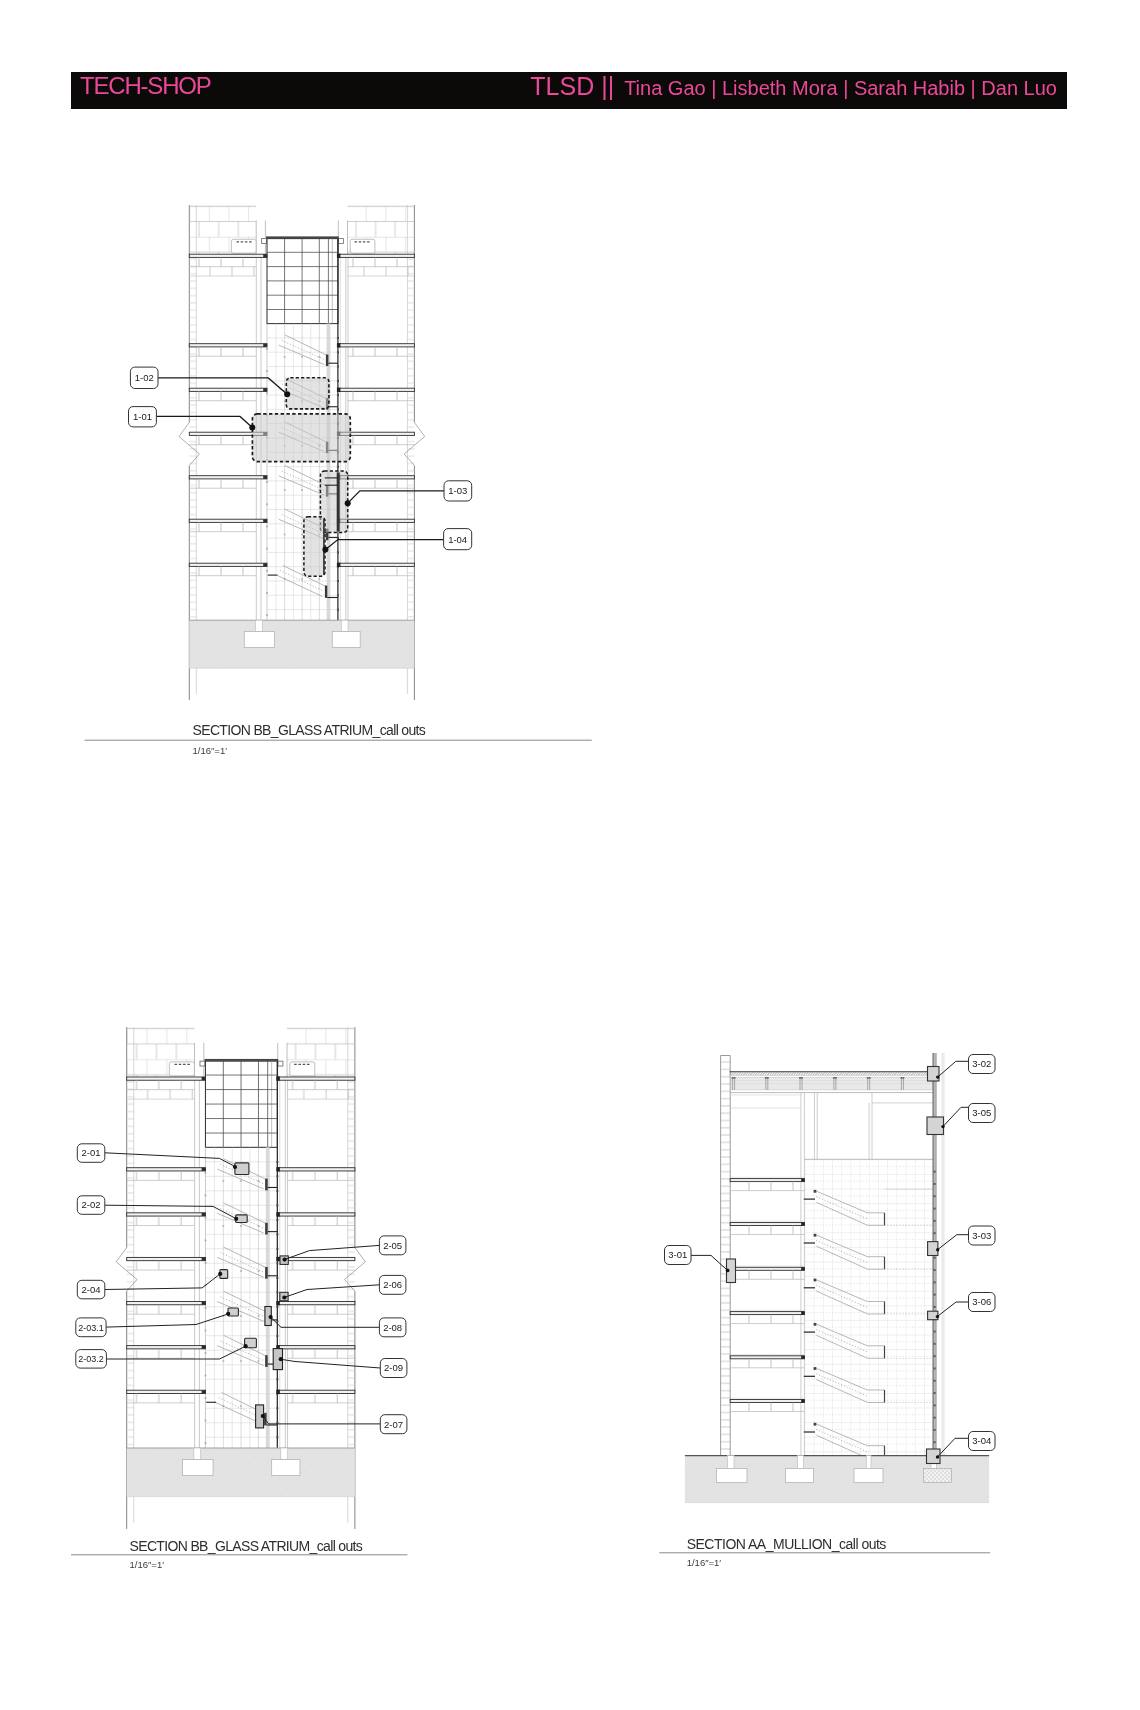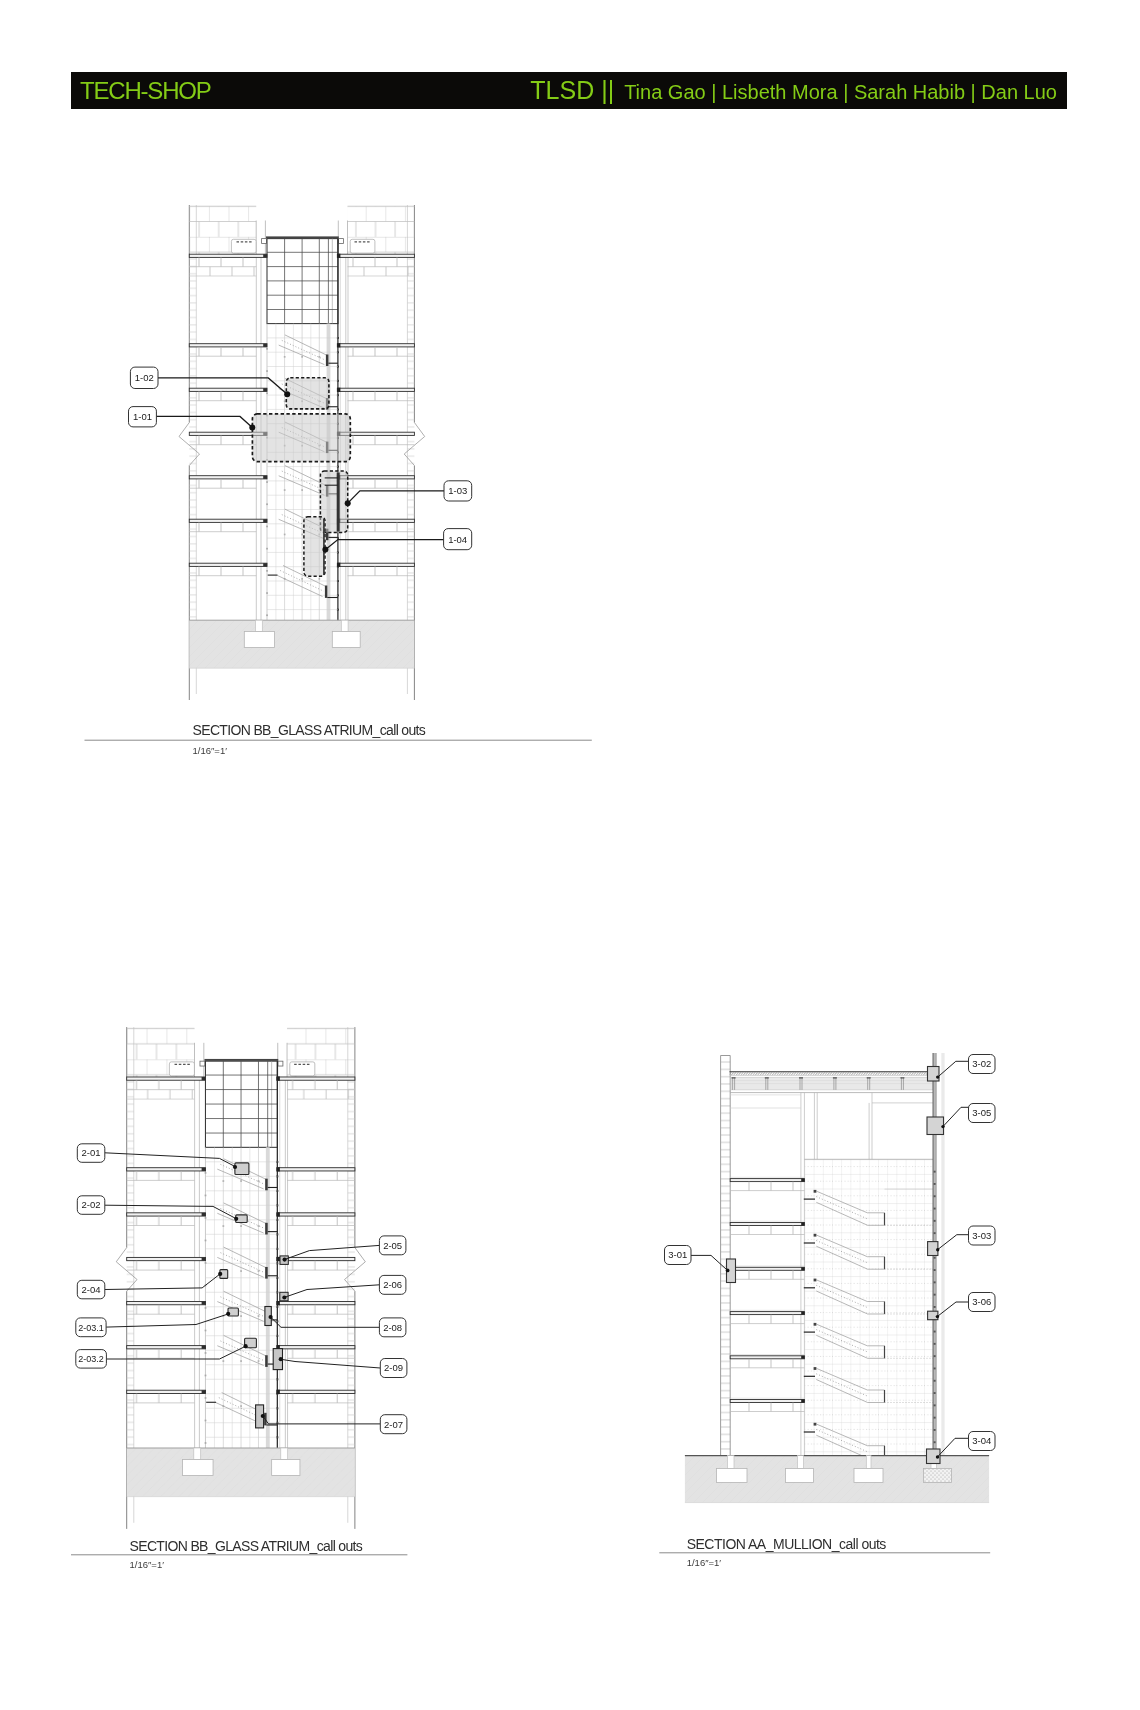--- a/index.html
+++ b/index.html
@@ -1,15 +1,15 @@
 <!DOCTYPE html>
 <html><head><meta charset="utf-8"><style>
 html,body{margin:0;padding:0;background:#fff;width:1140px;height:1710px;font-family:"Liberation Sans",sans-serif;}
 #sheet{position:relative;width:1140px;height:1710px;overflow:hidden;}
-#hdr{position:absolute;left:71px;top:72px;width:996px;height:37px;background:#0b0a08;color:#84cc16;display:flex;align-items:center;}
+#hdr{position:absolute;left:71px;top:72px;width:996px;height:37px;background:#0b0a08;color:#ec4899;display:flex;align-items:flex-start;}
 #hdr .l{font-size:24px;padding-left:9px;letter-spacing:-1.2px;}
 #hdr .r{margin-left:auto;padding-right:10px;display:flex;align-items:baseline;}
 #hdr .t1{font-size:25px;}
 #hdr .t2{font-size:20px;padding-left:10px;}
 svg{position:absolute;left:0;top:0;}
 </style></head><body>
 <div id="sheet">
 
 <div id="hdr">
       <span class="l">TECH-SHOP</span>

